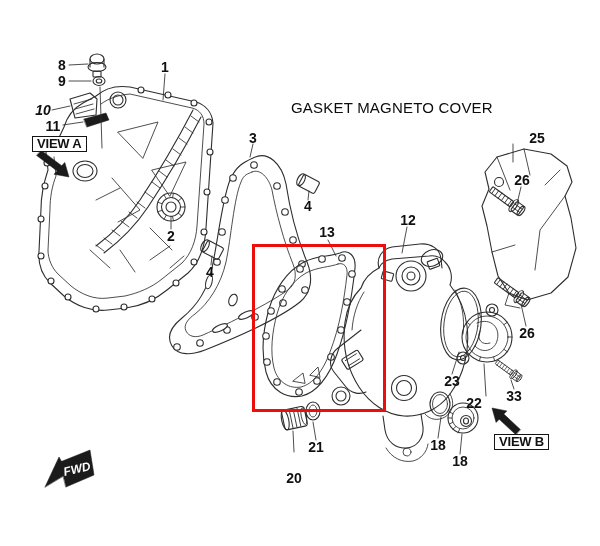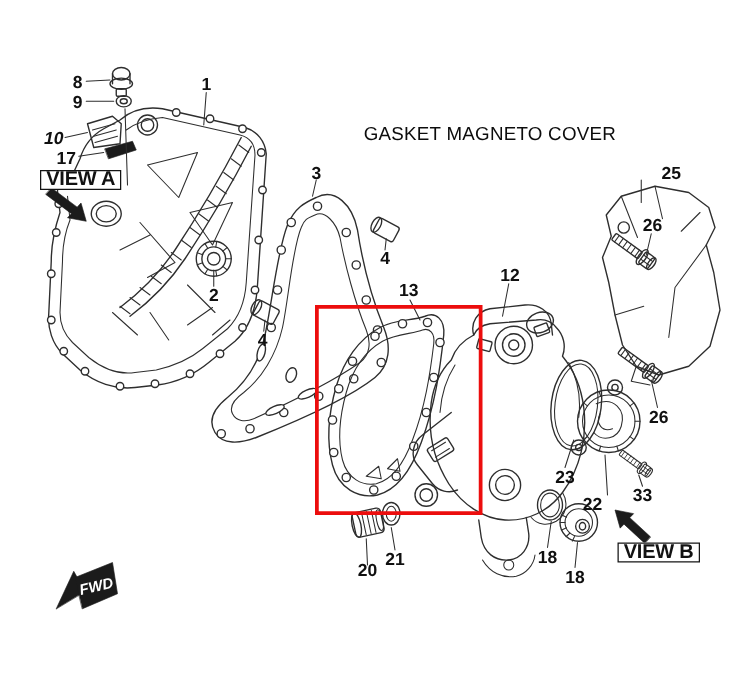--- a/index.html
+++ b/index.html
@@ -8,21 +8,21 @@
   svg{position:absolute;left:0;top:0;}
   .art path,.art circle,.art ellipse,.art rect,.art line,.art polygon{
       stroke:#2e2e2e;fill:none;stroke-width:1.1;stroke-linecap:round;stroke-linejoin:round;}
   .art .hole{fill:#ffffff;}
   .art .dark{fill:#1b1b1b;stroke:#1b1b1b;stroke-width:0.5;}
   .art .thin{stroke-width:0.85;}
   .art text{stroke:none;}
   .title{position:absolute;left:279px;top:99px;font-weight:400;font-size:15px;color:#0c0c0c;
          letter-spacing:0.2px;white-space:nowrap;z-index:5;margin-left:12px;}
   .viewtag{position:absolute;border:1.7px solid #141414;background:#fff;color:#121212;
-           font-weight:700;font-size:16px;line-height:12px;padding:1px 4px;letter-spacing:-0.2px;
+           font-weight:700;font-size:13px;line-height:12px;padding:1px 4px;letter-spacing:-0.2px;
            white-space:nowrap;z-index:5;}
   .plabel{position:absolute;transform:translate(-50%,-50%);font-weight:700;font-size:14px;
           color:#101010;z-index:6;white-space:nowrap;}
   .hlbox{position:absolute;border:3px solid #ec0d0d;z-index:4;}
 </style>
 </head>
 <body>
 
 <div class="screen">
 
@@ -312,26 +312,26 @@
 
   <div id="labels">
       <span class="plabel" style="left: 165px; top: 67px;">1</span>
       <span class="plabel" style="left: 171px; top: 236px;">2</span>
       <span class="plabel" style="left: 253px; top: 138px;">3</span>
       <span class="plabel" style="left: 308px; top: 206px;">4</span>
       <span class="plabel" style="left: 210px; top: 272px;">4</span>
       <span class="plabel" style="left: 62px; top: 65px;">8</span>
       <span class="plabel" style="left: 62px; top: 81px;">9</span>
       <span class="plabel" style="left: 43px; top: 110px; font-style: italic;">10</span>
-      <span class="plabel" style="left: 53px; top: 126px;">17</span>
+      <span class="plabel" style="left: 53px; top: 126px;">11</span>
       <span class="plabel" style="left: 408px; top: 220px;">12</span>
       <span class="plabel" style="left: 327px; top: 232px;">13</span>
       <span class="plabel" style="left: 460px; top: 461px;">18</span>
       <span class="plabel" style="left: 438px; top: 445px;">18</span>
-      <span class="plabel" style="left: 294px; top: 456px;">20</span>
+      <span class="plabel" style="left: 294px; top: 478px;">20</span>
       <span class="plabel" style="left: 316px; top: 447px;">21</span>
       <span class="plabel" style="left: 474px; top: 403px;">22</span>
       <span class="plabel" style="left: 452px; top: 381px; text-align: right;">23</span>
       <span class="plabel" style="left: 514px; top: 396px;">33</span>
       <span class="plabel" style="left: 513px; top: 138px; margin-left: 24px;">25</span>
       <span class="plabel" style="left: 522px; top: 180px;">26</span>
       <span class="plabel" style="left: 527px; top: 333px;">26</span>
     </div>
 
 </div>

